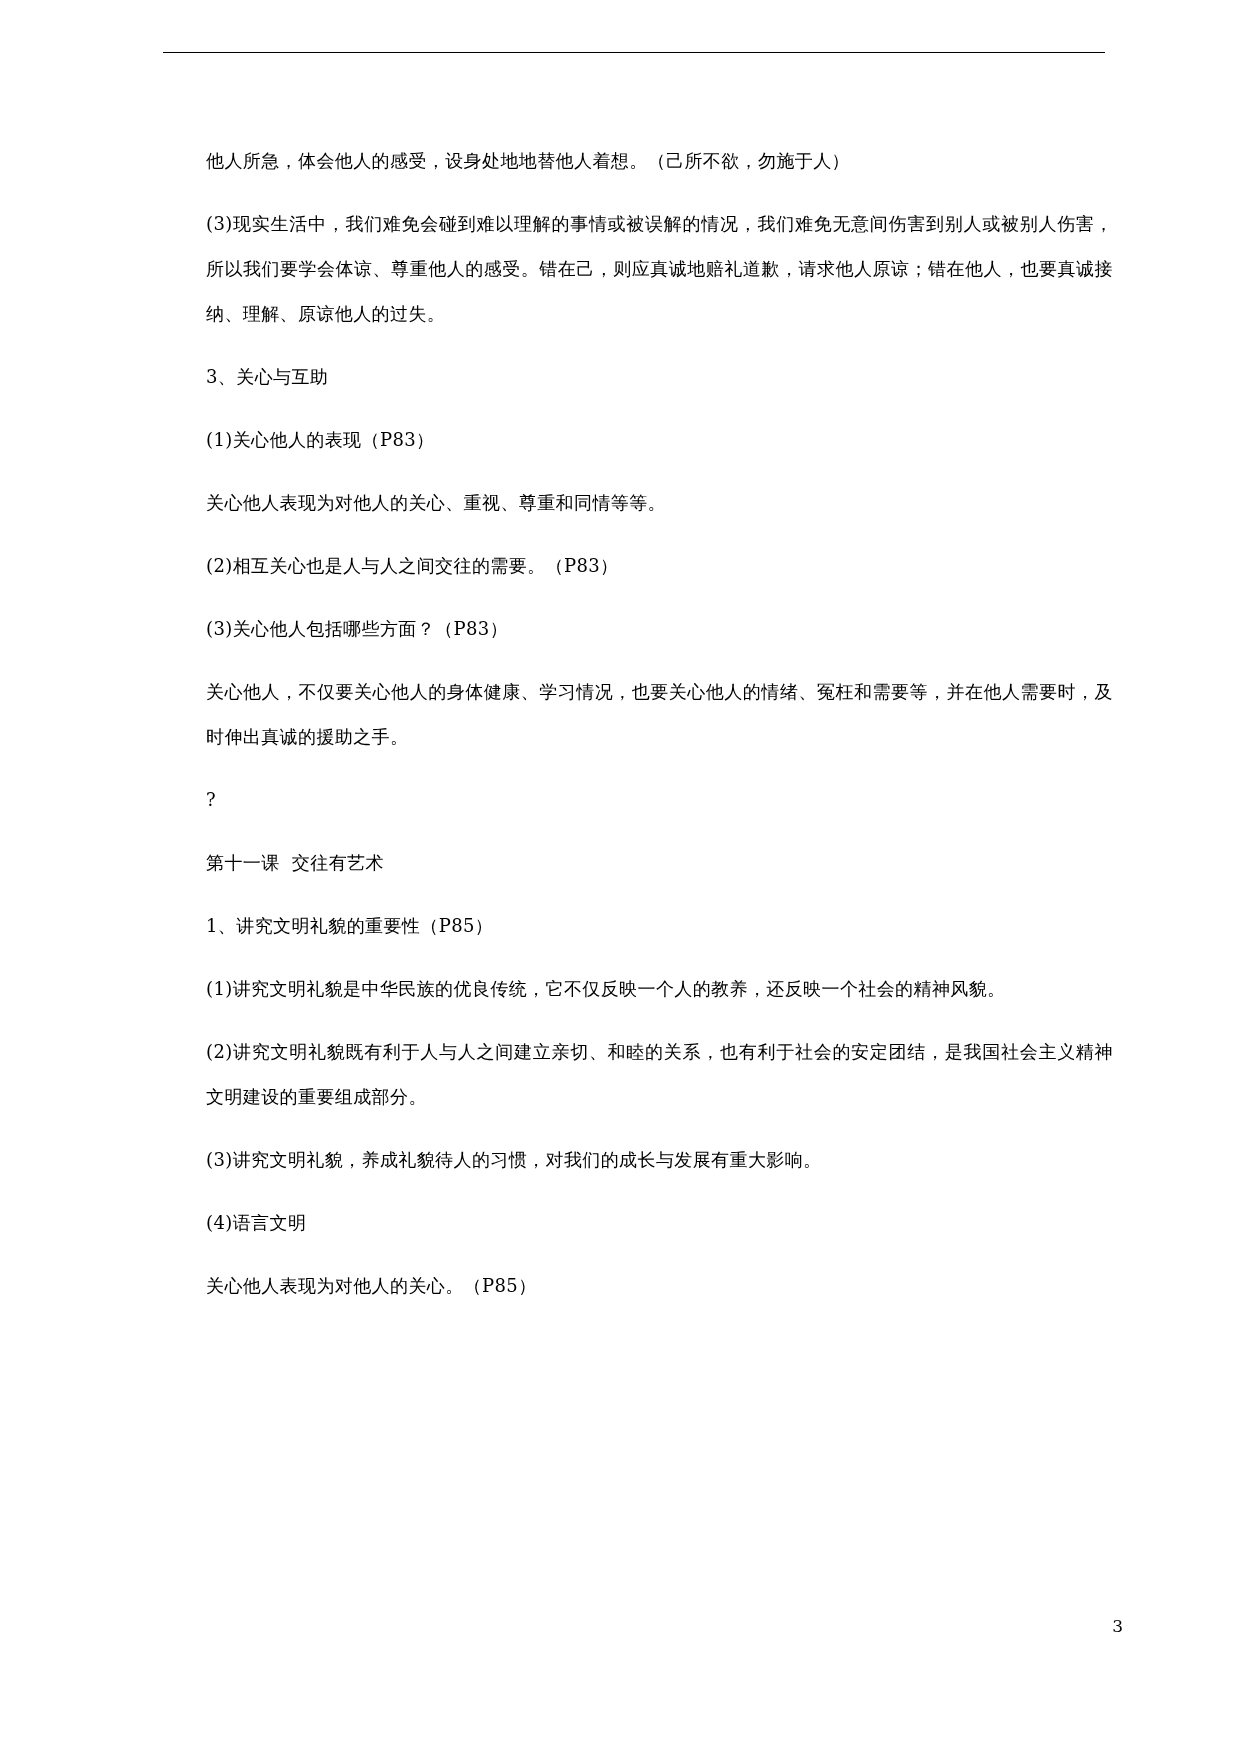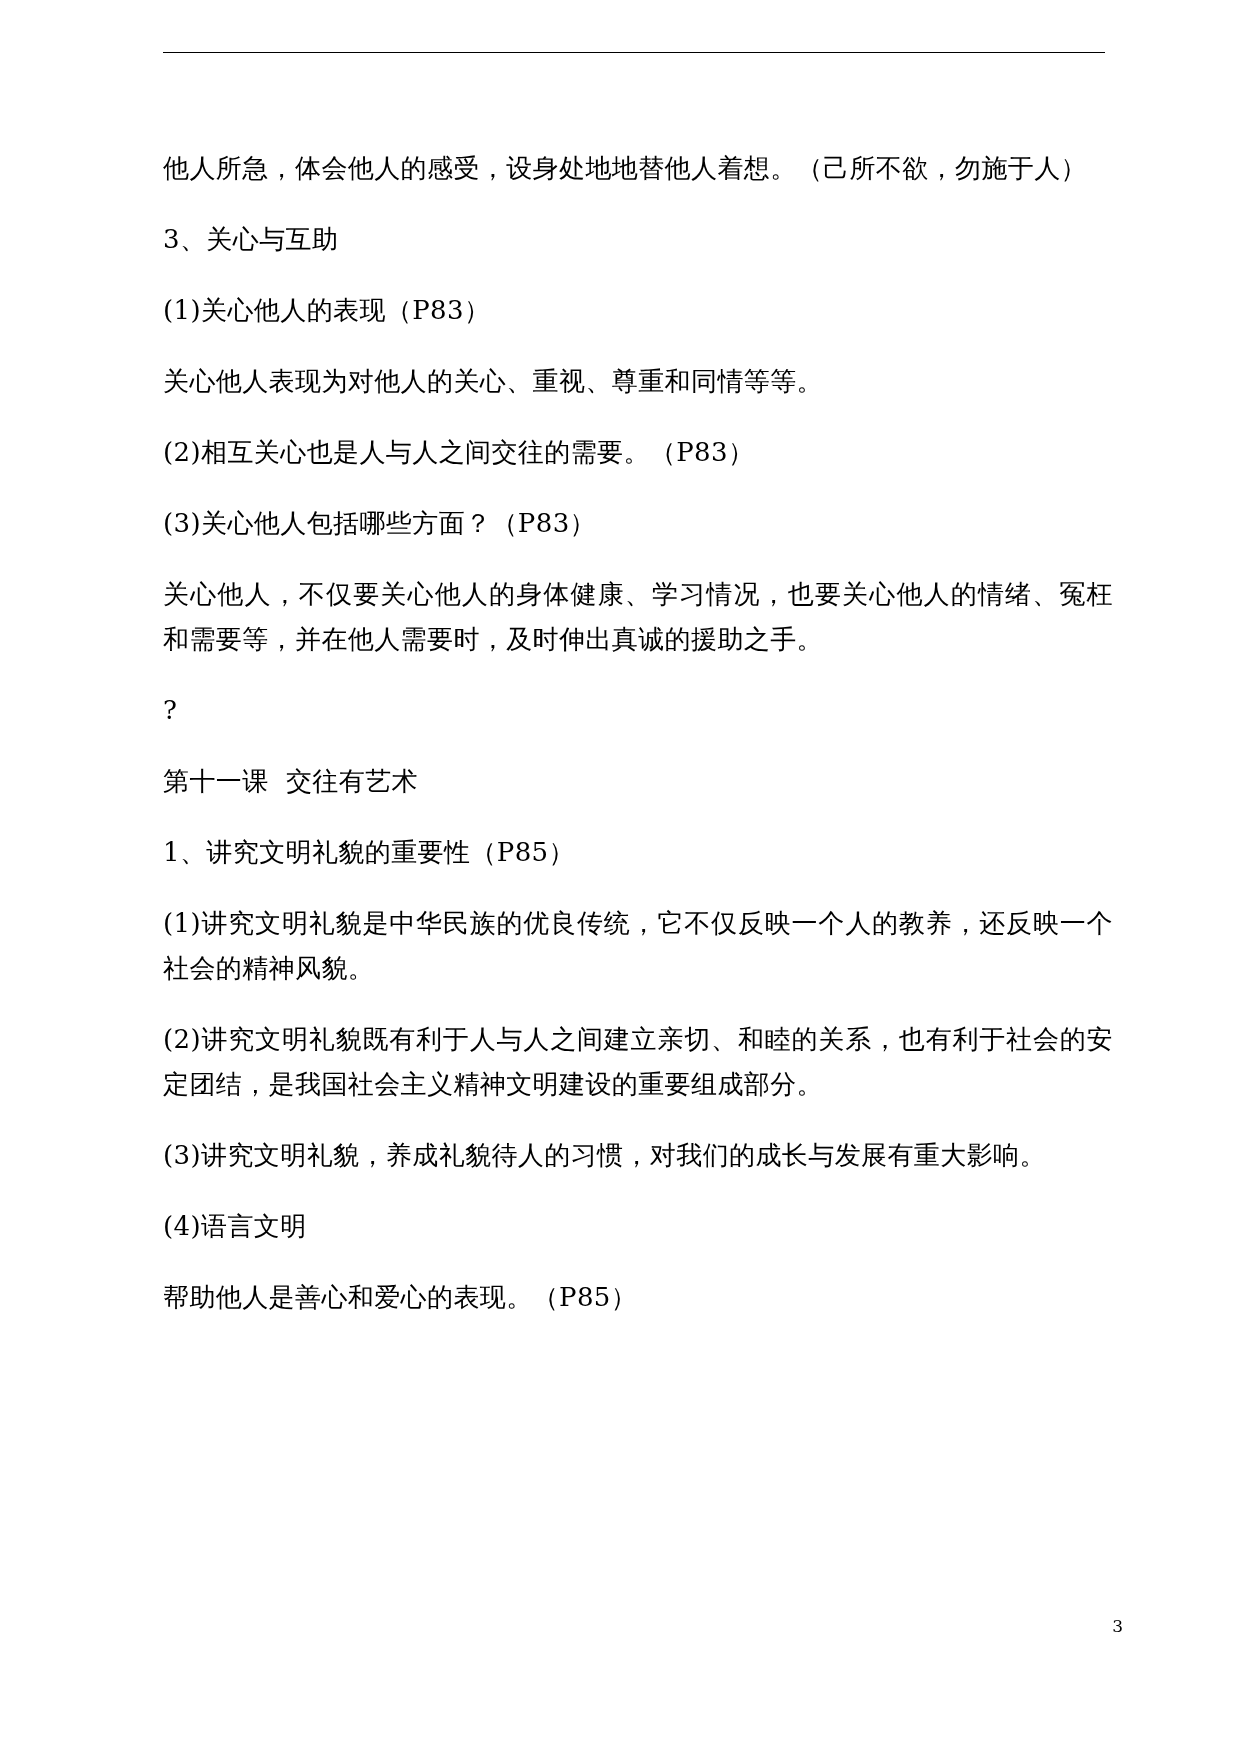--- a/index.html
+++ b/index.html
@@ -25,56 +25,58 @@
     height: 0;
     border-top: 1.5px solid #000000;
   }
   .content {
     position: absolute;
     top: 120px;
     left: 163px;
     width: 950px;
   }
   .line {
-    font-size: 26px;
+    font-size: 18px;
     line-height: 45px;
     letter-spacing: 0.4px;
     white-space: pre-wrap;
     text-align: justify;
     word-break: break-all;
+    margin-left: 43px;
   }
   .page-number {
     position: absolute;
     right: 118px;
     bottom: 118px;
     font-size: 17px;
     font-family: "DejaVu Serif", "Liberation Serif", serif;
   }
 </style>
 </head>
 <body>
 
 <div class="page">
 
   <div class="header-rule"></div>
 
   <div class="content">
     <p class="line">他人所急，体会他人的感受，设身处地地替他人着想。（己所不欲，勿施于人）</p>
+    <p class="line">(3)现实生活中，我们难免会碰到难以理解的事情或被误解的情况，我们难免无意间伤害到别人或被别人伤害，所以我们要学会体谅、尊重他人的感受。错在己，则应真诚地赔礼道歉，请求他人原谅；错在他人，也要真诚接纳、理解、原谅他人的过失。</p>
     <p class="line">3、关心与互助</p>
     <p class="line">(1)关心他人的表现（P83）</p>
     <p class="line">关心他人表现为对他人的关心、重视、尊重和同情等等。</p>
     <p class="line">(2)相互关心也是人与人之间交往的需要。（P83）</p>
     <p class="line">(3)关心他人包括哪些方面？（P83）</p>
     <p class="line">关心他人，不仅要关心他人的身体健康、学习情况，也要关心他人的情绪、冤枉和需要等，并在他人需要时，及时伸出真诚的援助之手。</p>
     <p class="line">?</p>
     <p class="line">第十一课  交往有艺术</p>
     <p class="line">1、讲究文明礼貌的重要性（P85）</p>
     <p class="line">(1)讲究文明礼貌是中华民族的优良传统，它不仅反映一个人的教养，还反映一个社会的精神风貌。</p>
     <p class="line">(2)讲究文明礼貌既有利于人与人之间建立亲切、和睦的关系，也有利于社会的安定团结，是我国社会主义精神文明建设的重要组成部分。</p>
     <p class="line">(3)讲究文明礼貌，养成礼貌待人的习惯，对我们的成长与发展有重大影响。</p>
     <p class="line">(4)语言文明</p>
-    <p class="line">帮助他人是善心和爱心的表现。（P85）</p>
+    <p class="line">关心他人表现为对他人的关心。（P85）</p>
 
   </div>
 
   <div class="page-number">3</div>
 
 </div>
 
 </body></html>

